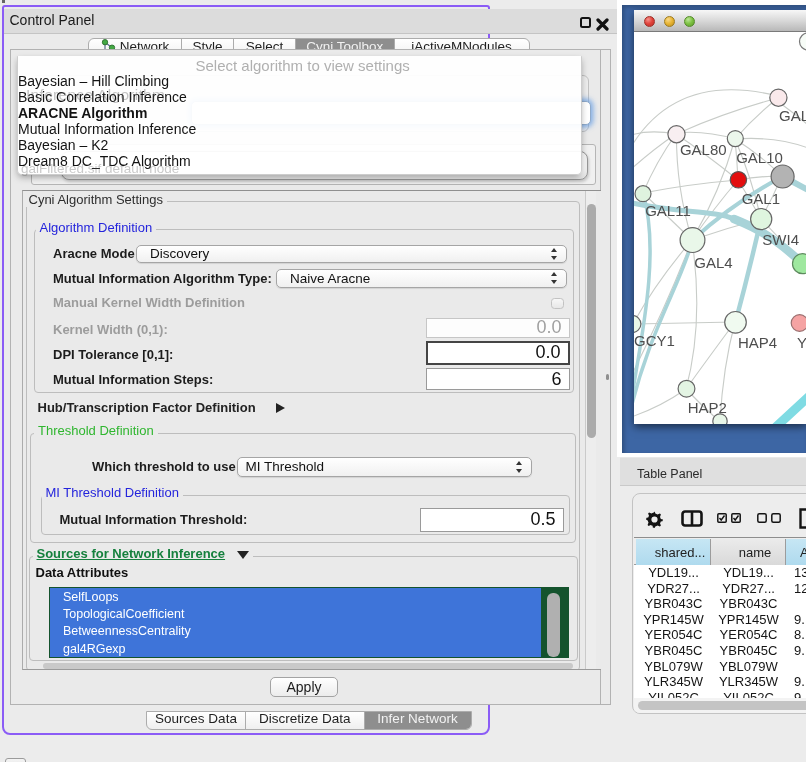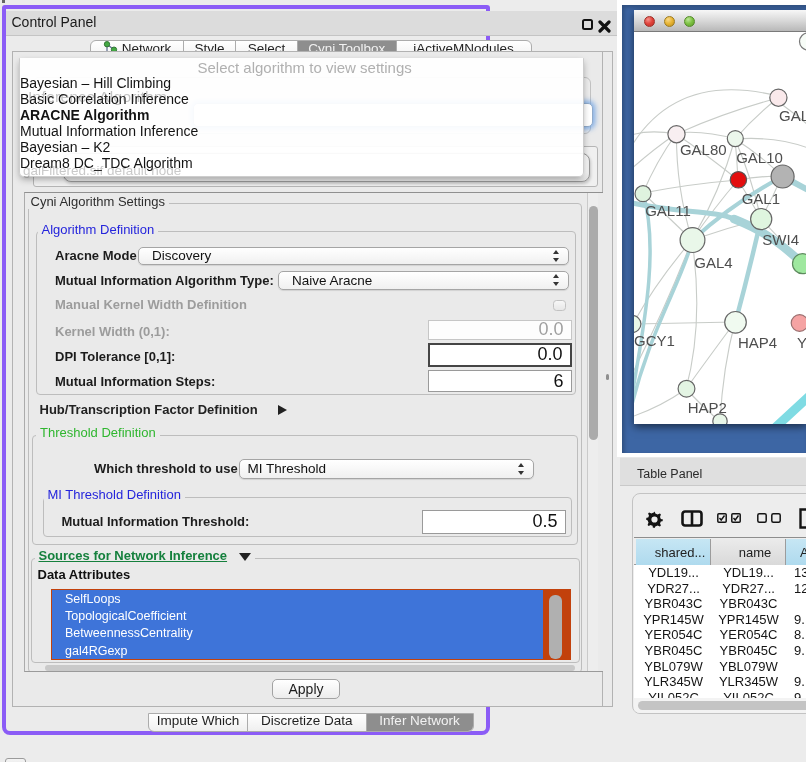--- a/index.html
+++ b/index.html
@@ -3,21 +3,21 @@
 <meta charset="utf-8">
 <style>
   * { margin:0; padding:0; box-sizing:border-box; }
   html,body { width:806px; height:762px; overflow:hidden; background:#ECECEC;
     font-family:"Liberation Sans", sans-serif; }
   .abs { position:absolute; }
   #stage { position:relative; width:806px; height:762px; overflow:hidden; }
 
   
   #cpwin { left:2px; top:5px; width:488px; height:730px; background:#EBEBEB;
-    border:4px solid #8b5cf6; border-radius:3px 3px 8px 8px; }
+    border:2px solid #8b5cf6; border-radius:3px 3px 8px 8px; }
   #cp-titlebar { left:0; top:2px; width:613px; height:25px; background:#DCDCDC;
     border-bottom:1px solid #C4C4C4; }
   #cp-title { left:5.5px; top:2.5px; font-size:14px; color:#1A1A1A; }
   #float-btn { left:576px; top:8px; width:11px; height:11px; border:2px solid #111;
     border-radius:2.5px; background:transparent; }
   #close-btn { left:591.5px; top:9px; width:13px; height:13px; }
   #close-btn svg { display:block; }
 
   
   .tabgroup { display:flex; height:21px; border:1px solid #ACACAC; background:linear-gradient(#FFFFFF,#EFEFEF); }
@@ -92,21 +92,21 @@
     background:linear-gradient(#F7F7F7,#E7E7E7); border:1px solid #C2C2C2; border-radius:3.5px; }
 
   #hub-row { left:15px; top:209px; font-size:13px; font-weight:bold; color:#222; }
   .tri-right { display:inline-block; width:0; height:0; border-top:5.5px solid transparent;
     border-bottom:5.5px solid transparent; border-left:9px solid #222;
     margin-left:20px; vertical-align:-1.5px; }
   .tri-down { display:inline-block; width:0; height:0; border-left:6px solid transparent;
     border-right:6.5px solid transparent; border-top:8.5px solid #222; margin-left:12px; vertical-align:-1px; }
 
   #data-attr-label { left:13px; top:374px; font-size:13px; font-weight:bold; color:#111; }
-  #attr-list { left:26px; top:396px; width:520px; height:71.5px; background:#c2410c; overflow:hidden; }
+  #attr-list { left:26px; top:396px; width:520px; height:71.5px; background:#14532d; overflow:hidden; }
   .attr-item { position:absolute; left:1.5px; width:491px; height:17.3px; background:#3E74D9;
     color:#FFF; font-size:12.5px; display:flex; align-items:center; padding-left:13px; }
   #attr-vsb { left:524px; top:402px; width:13.5px; height:64.5px; background:#B0B0B0; border-radius:6px; }
 
   
   #popup { left:12.5px; top:48.5px; width:565px; height:119px;
     background:rgba(255,255,255,0.94); border:1px solid rgba(165,165,165,0.55);
     border-top:none; border-radius:1px 1px 5px 5px;
     box-shadow:0 3px 7px -1px rgba(0,0,0,0.35); z-index:40; }
   #popup-prompt { position:absolute; left:178px; top:1px; font-size:15px; color:#B0B0B0; }
@@ -286,21 +286,21 @@
       <div id="vsb-thumb" class="abs"></div>
     </div>
     <div id="hsb-bar" class="abs"></div>
 
     <div id="apply-btn" class="abs">
       <span>Apply</span>
     </div>
 
     <div id="bottom-tabs" class="abs tabgroup">
         <div class="tabseg" style="width: 99px;">
-          <span>Impute Which</span>
+          <span>Sources Data</span>
         </div>
         <div class="tabseg" style="width: 118.5px;">
           <span>Discretize Data</span>
         </div>
         <div class="tabseg sel" style="width: 106px;">
           <span>Infer Network</span>
         </div>
       </div>
 
     <div id="popup" class="abs">

